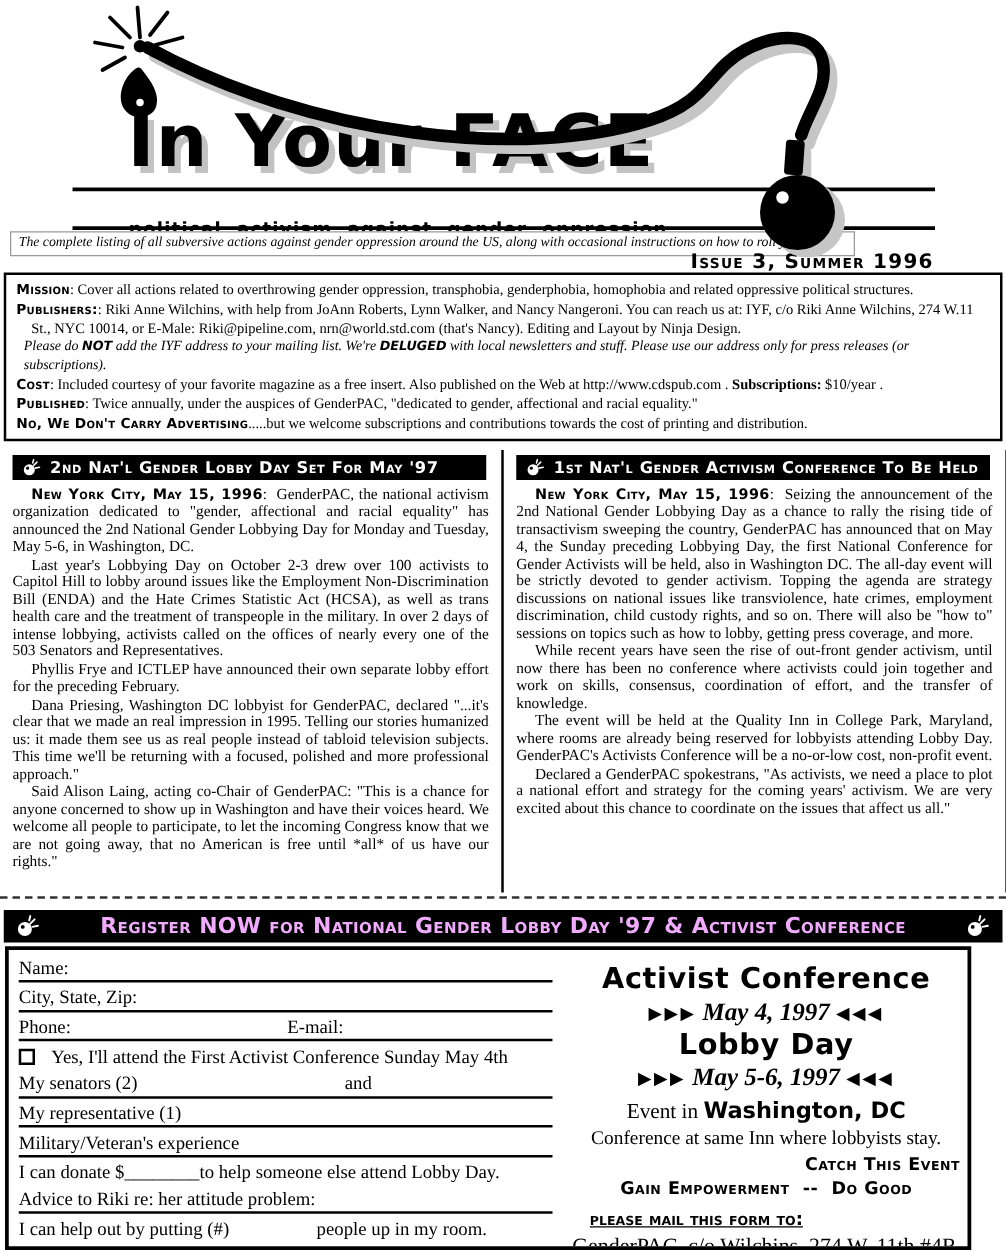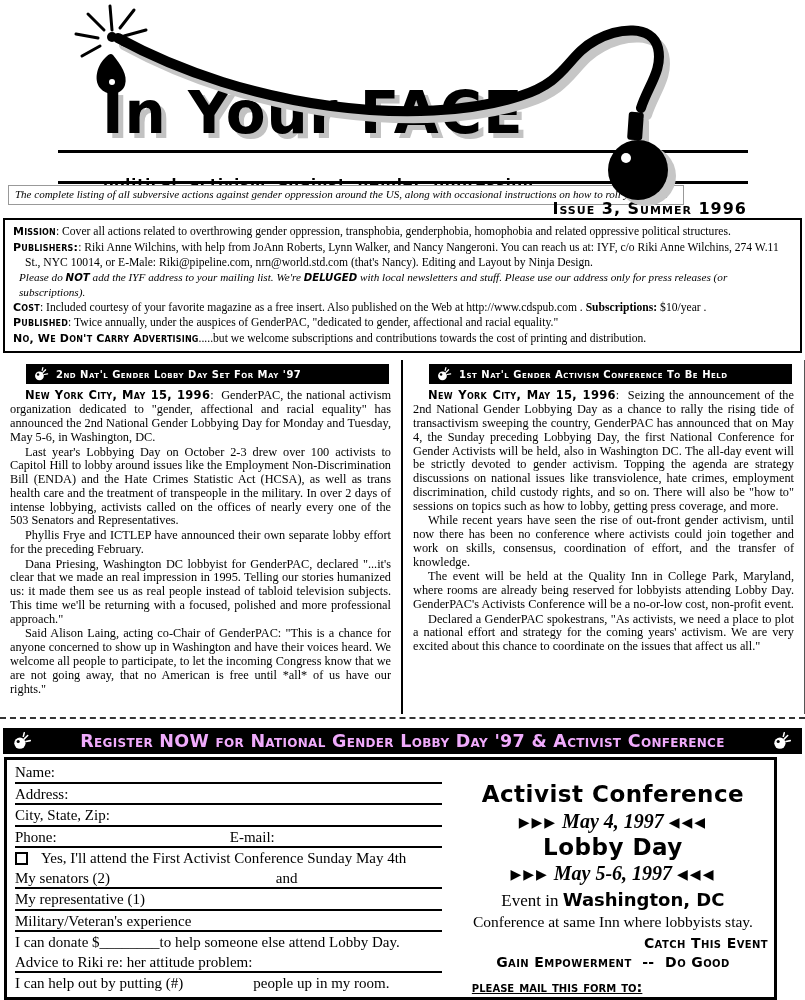--- a/index.html
+++ b/index.html
@@ -48,23 +48,23 @@
   }
   .notice{ font-style:italic; padding-left:6px; font-size:11.2px; }
   .nb{ font-family:"DejaVu Sans", sans-serif; font-weight:bold; font-size:10.2px; }
   .bserif{ font-weight:bold; }
   
   .articles{ flex:none; height:354px; display:flex; margin-top:7px; border-right:1px solid #555; }
   .col{ flex:1; padding:2px 10px 0; overflow:hidden; }
   .col-r{ border-left:2px solid #000; }
   .abar{
     display:flex; align-items:center; gap:7px; background:#000; color:#fff;
-    padding:2.5px 8px; margin:2px 2px 5px 16px;
-    font-family:"DejaVu Sans", sans-serif; font-weight:bold; font-variant:small-caps;
-    font-size:10px; letter-spacing:0.5px; white-space:nowrap;
+    padding:2.5px 8px; margin:2px 2px 5px 0;
+    font-family:"DejaVu Sans", sans-serif; font-weight:bold; font-variant:small-caps;
+    font-size:13px; letter-spacing:0.5px; white-space:nowrap;
   }
   .col p{ font-size:12.3px; line-height:1.12; text-align:justify; text-indent:15px; margin:0 0 1px; }
   .dateline{
     font-family:"DejaVu Sans", sans-serif; font-weight:bold; font-variant:small-caps;
     font-size:11.5px; letter-spacing:0.3px;
   }
   .dashed{ flex:none; border-top:2.5px dashed #333; margin-top:3px; }
   
   .regbar{
     flex:none; display:flex; align-items:center; gap:8px;
@@ -82,21 +82,21 @@
   }
   .frow.noline{ border-bottom:none; }
   .flab{ font-size:15px; line-height:1.1; white-space:nowrap; }
   .fill{ flex:1; align-self:stretch; }
   .fill.small{ flex:0.9; }
   .cbx{
     width:13px; height:13px; border:2.5px solid #000; display:inline-block;
     margin:0 7px 2px 0; flex:none; background:#fff;
   }
   .gapblank{ display:inline-block; width:58px; }
-  .fright{ flex:1; padding:20px 6px 4px; text-align:center; overflow:hidden; }
+  .fright{ flex:1; padding:9px 6px 4px; text-align:center; overflow:hidden; }
   .ev-title{
     font-family:"DejaVu Sans", sans-serif; font-weight:bold; font-size:23px;
     letter-spacing:0.5px; line-height:1.1; margin-top:2px;
   }
   .ev-date{ font-weight:bold; font-style:italic; font-size:20px; line-height:1.2; margin:1px 0; white-space:nowrap; }
   .arr{ font-family:"DejaVu Sans", sans-serif; font-style:normal; font-size:14px; letter-spacing:2px; vertical-align:1px; }
   .ev-both{ font-size:17px; line-height:1.25; margin-top:4px; }
   .city{ font-family:"DejaVu Sans", sans-serif; font-weight:bold; font-size:18px; }
   .ev-note{ font-size:15.5px; line-height:1.12; margin-top:1px; }
   .ev-catch{
@@ -230,24 +230,20 @@
       </svg>
   </div>
 
   <section class="formbox">
     <div class="fleft">
       <div class="frow">
         <span class="flab">Name:</span>
         <span class="fill"></span>
       </div>
       <div class="frow">
-        <span class="flab">Address:</span>
-        <span class="fill"></span>
-      </div>
-      <div class="frow">
         <span class="flab">City, State, Zip:</span>
         <span class="fill"></span>
       </div>
       <div class="frow">
         <span class="flab">Phone:</span>
         <span class="fill"></span>
         <span class="flab">E-mail:</span>
         <span class="fill"></span>
       </div>
       <div class="frow noline">

